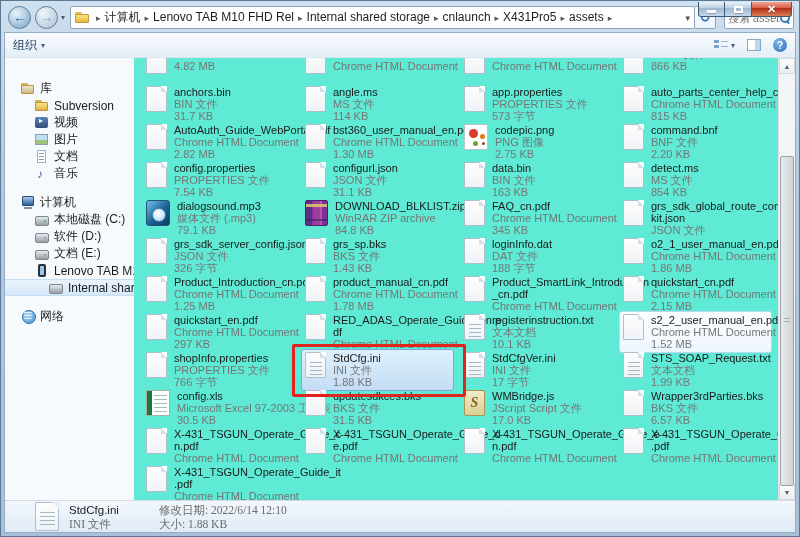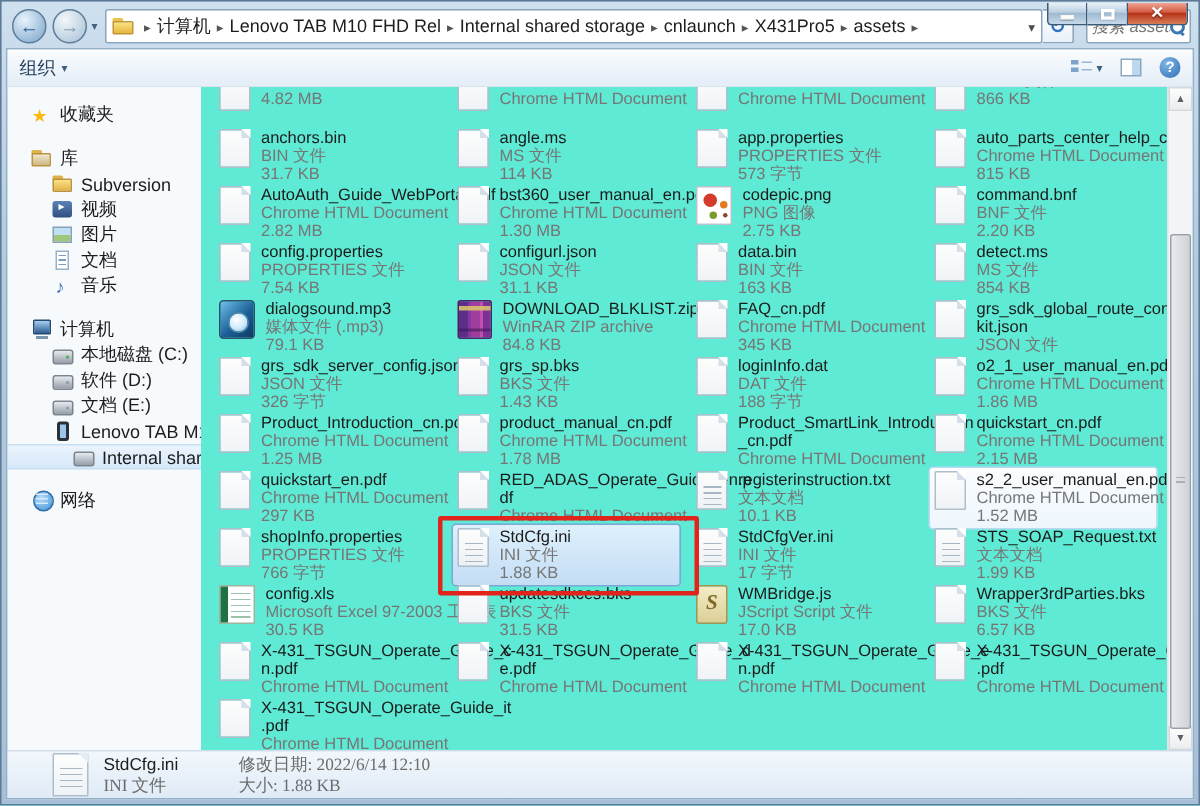--- a/index.html
+++ b/index.html
@@ -204,24 +204,20 @@
           <span class="views-ico"></span>
           <span class="tb-dd">▾</span>
         </div>
         <span class="preview-ico"></span>
         <span class="help-ico">?</span>
       </div>
     </div>
 
     <div class="main">
       <div class="sidebar" id="sidebar">
-          <div class="side-item">
-            <span class="sicon si-star"></span>
-            <span>收藏夹</span>
-          </div>
           <div class="side-gap"></div>
           <div class="side-item">
             <span class="sicon si-lib"></span>
             <span>库</span>
           </div>
           <div class="side-item child">
             <span class="sicon si-folder"></span>
             <span>Subversion</span>
           </div>
           <div class="side-item child">

